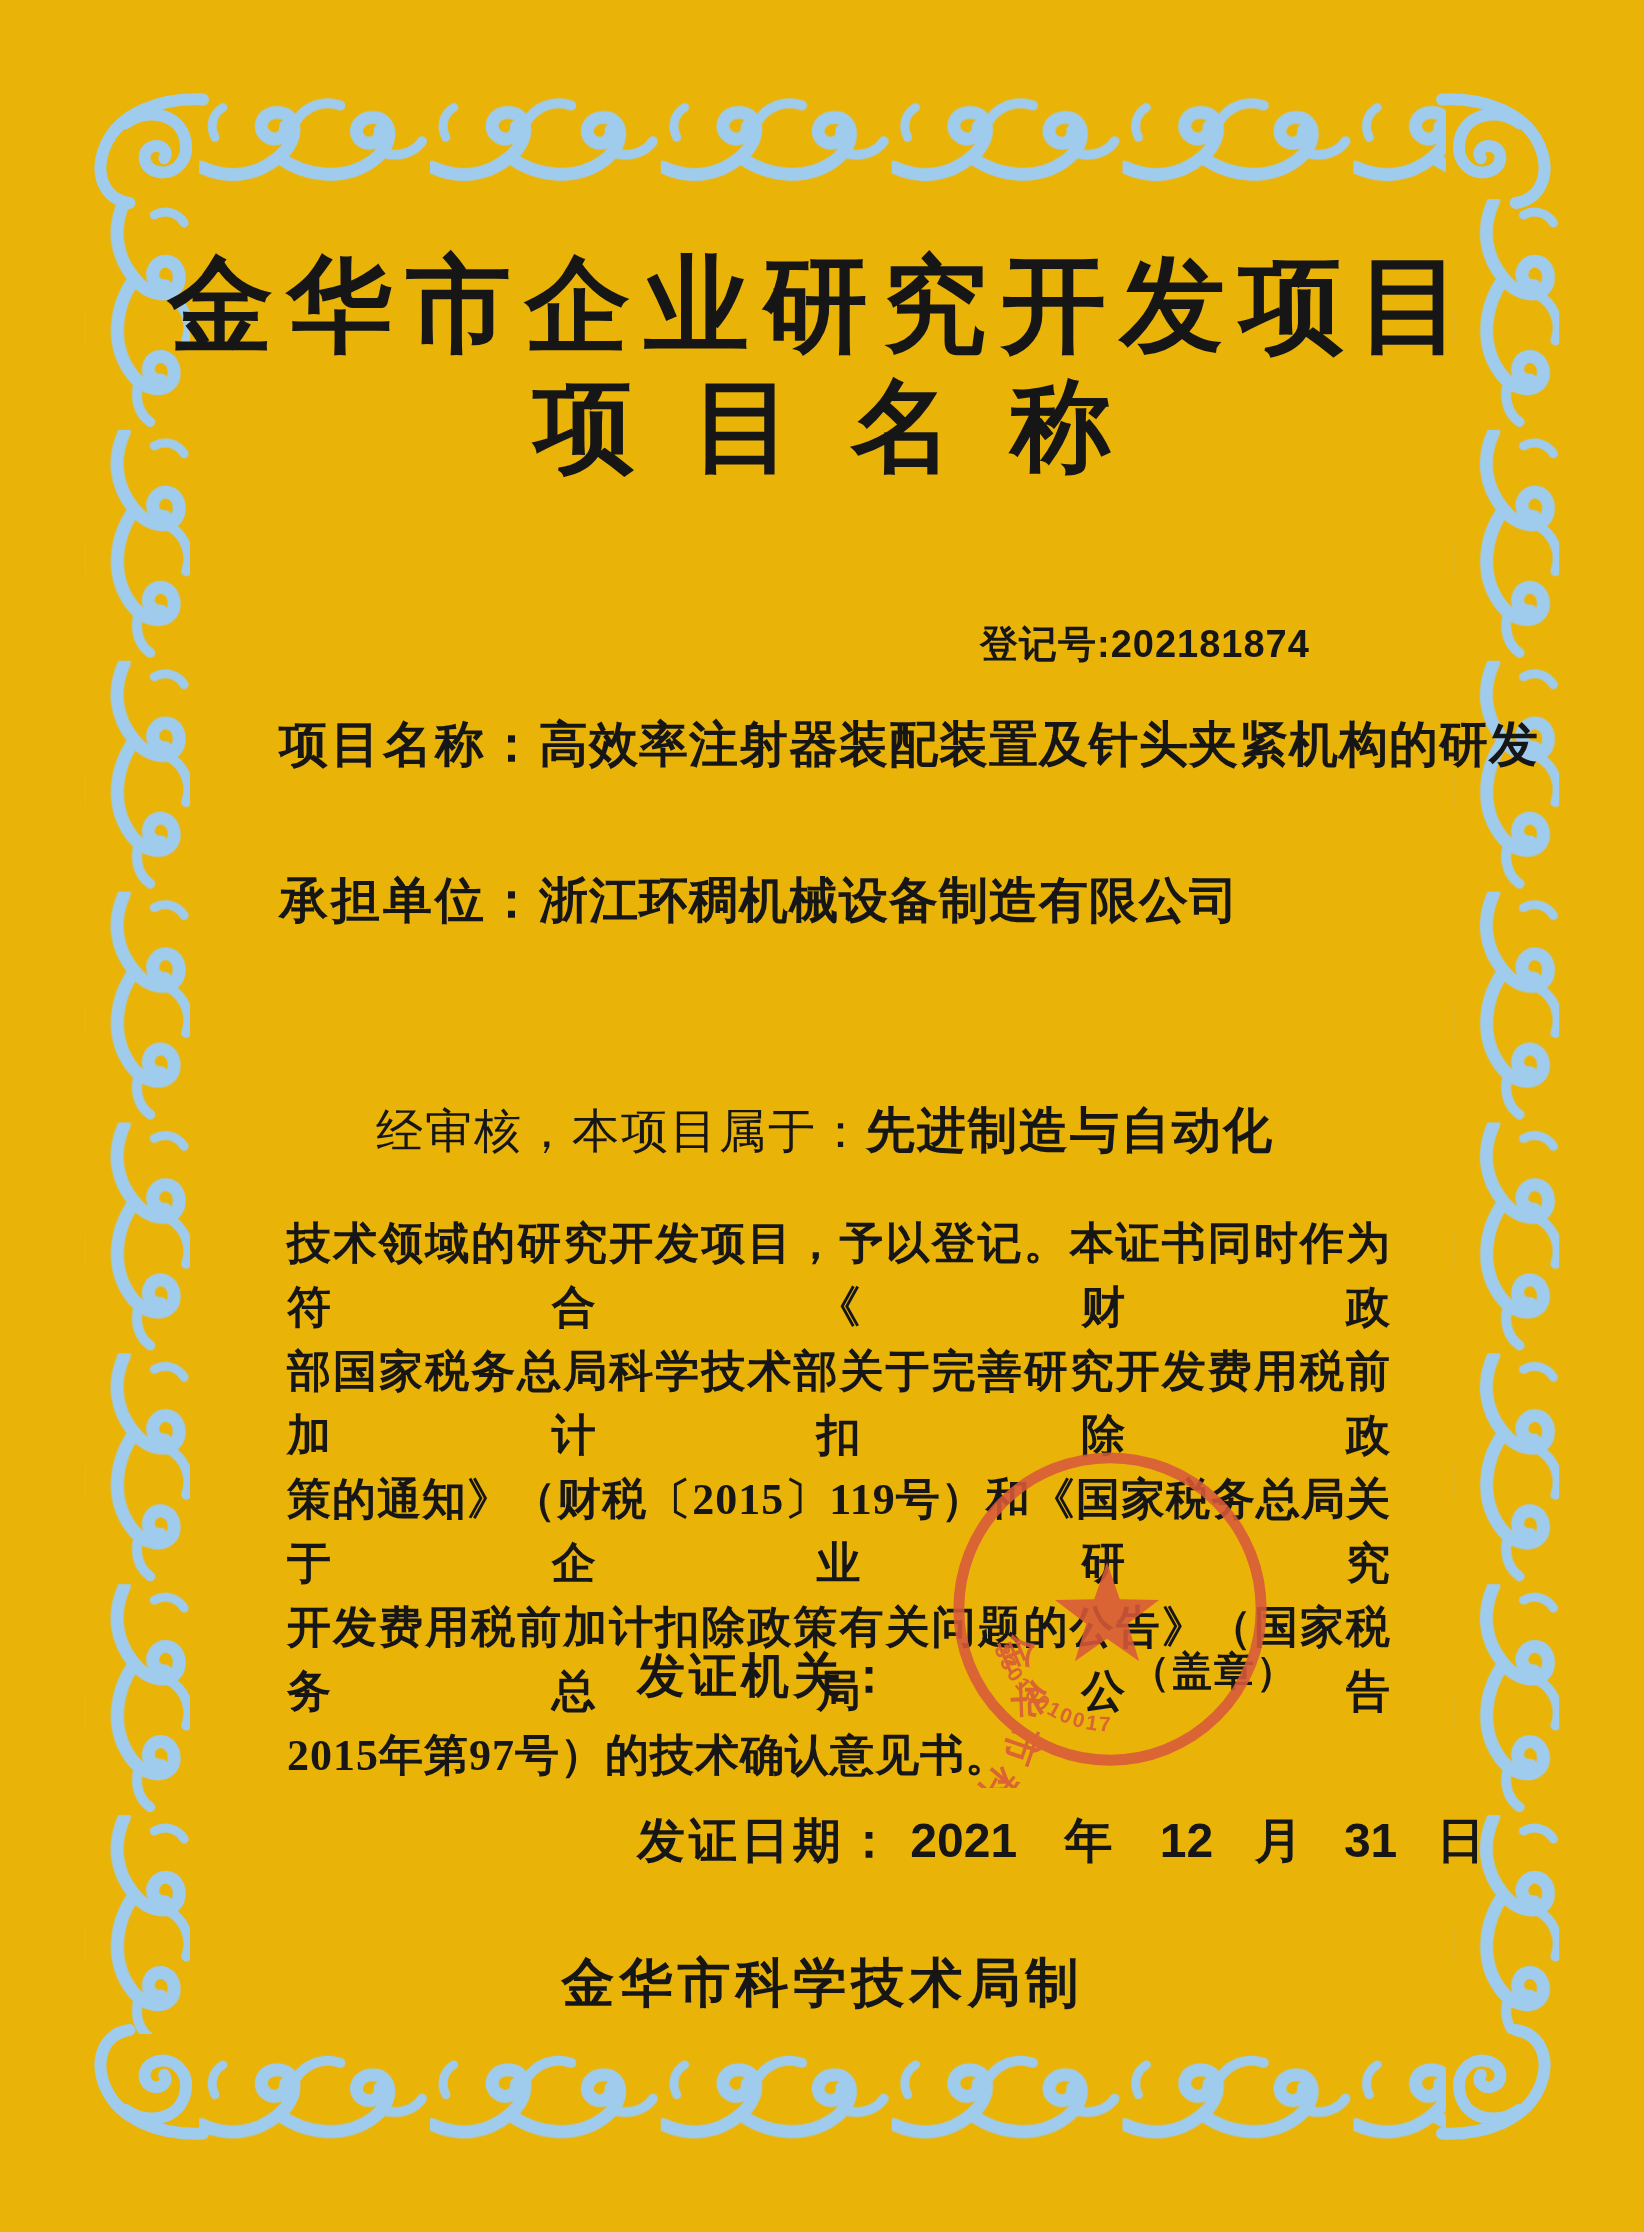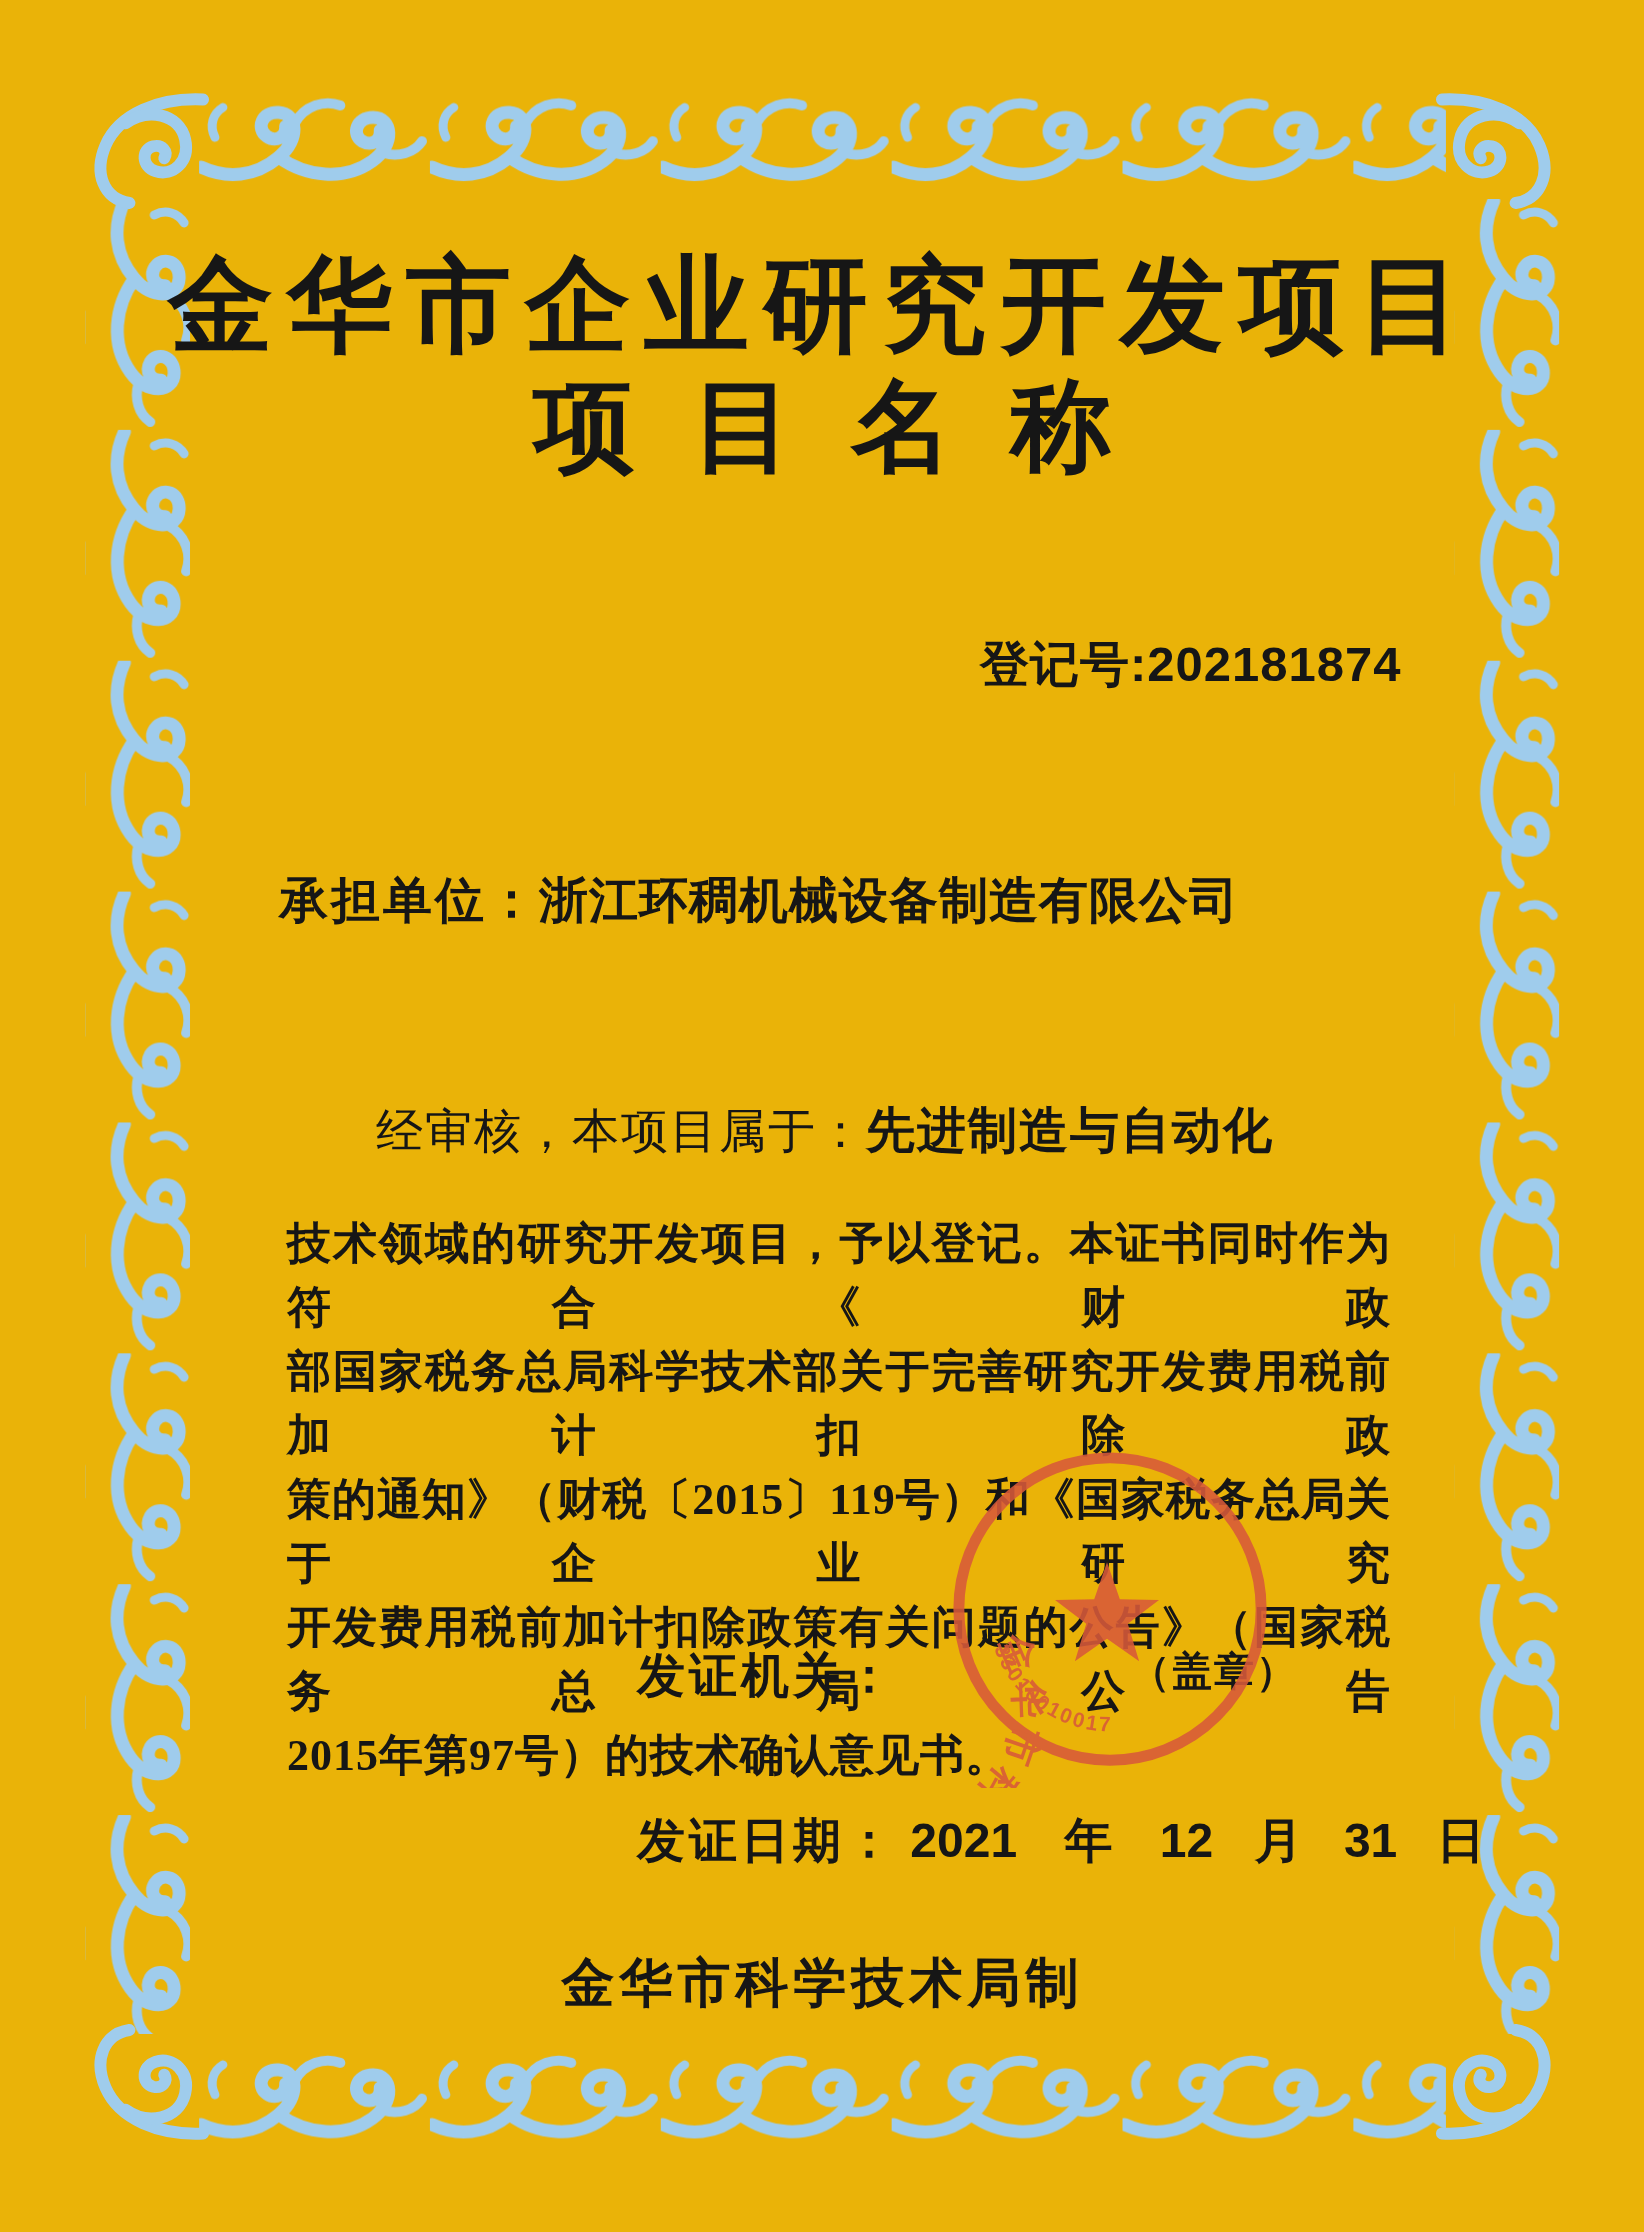--- a/index.html
+++ b/index.html
@@ -40,24 +40,23 @@
     left: 0; right: 0; top: 374px;
     text-align: center;
     font-size: 101px;
     font-weight: 900;
     letter-spacing: 58px;
     text-indent: 58px; 
     line-height: 1.05;
   }
   .reg-row {
     left: 980px; top: 619px;
-    font-size: 49px;
+    font-size: 38px;
     font-weight: 600;
     letter-spacing: 1px;
-    margin-top: 13px;
   }
   .field-row { left: 279px; white-space: nowrap; }
   .field-row.project    { top: 712px; }
   .field-row.undertaker { top: 868px; }
   .field-label {
     font-size: 49px;
     font-weight: 700;
     letter-spacing: 3px;
   }
   .field-value {
@@ -155,20 +154,23 @@
     <use href="#cornerScroll" transform="translate(1567,2158) scale(-1,-1)"></use>
   </svg>
 
   <div class="abs title-line1 serif">金华市企业研究开发项目</div>
   <div class="abs title-line2 serif">项目名称</div>
 
   <div class="abs reg-row sans">
     <span>登记号:</span><span>202181874</span>
   </div>
 
+  <div class="abs field-row project">
+    <span class="field-label serif">项目名称：</span><span class="field-value sans">高效率注射器装配装置及针头夹紧机构的研发</span>
+  </div>
 
   <div class="abs field-row undertaker">
     <span class="field-label serif">承担单位：</span><span class="field-value sans">浙江环稠机械设备制造有限公司</span>
   </div>
 
   <div class="abs review-row">
     <span class="review-label serif">经审核，本项目属于：</span><span class="review-value sans">先进制造与自动化</span>
   </div>
 
   <div class="abs body-par serif">

